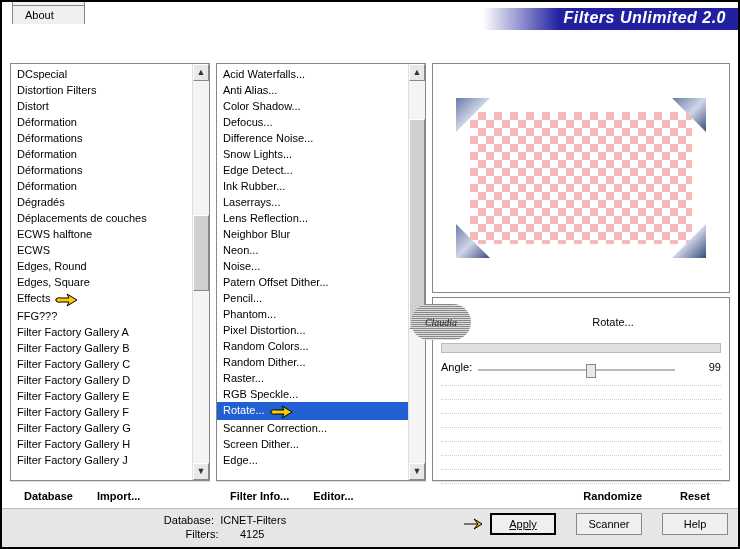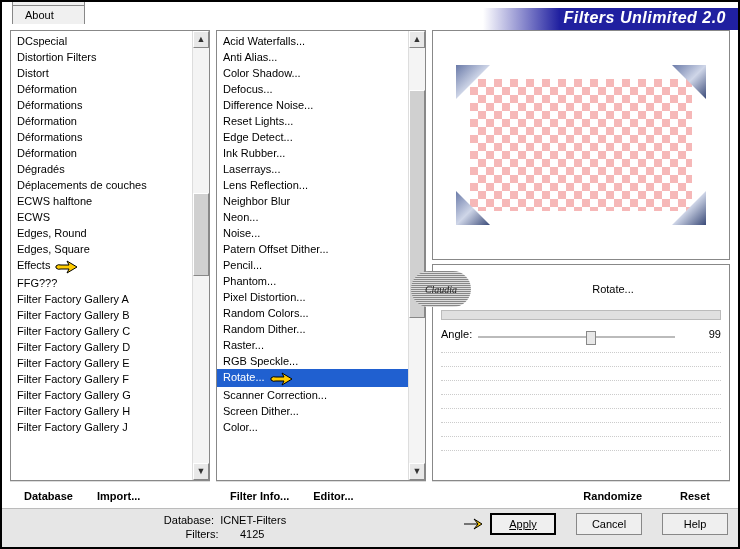--- a/index.html
+++ b/index.html
@@ -5,21 +5,21 @@
   * { box-sizing: border-box; margin: 0; padding: 0; font-family: "Tahoma", "Segoe UI", sans-serif; font-size: 11px; }
   body { background: #fff; width: 740px; height: 549px; overflow: hidden; border: 2px solid #000; }
   .window { display: flex; flex-direction: column; height: 100%; }
   .titlebar { height: 22px; background: #fff; display: flex; align-items: flex-end; position: relative; }
   .tabs { display: flex; margin-left: 10px; flex-direction: column; }
   .tab { padding: 3px 12px; border: 1px solid #888; border-bottom: none; background: #f0f0f0; margin-right: -1px; cursor: default; }
   .tab.active { background: #fff; position: relative; z-index: 2; }
   .title-banner { position: absolute; right: 0; top: 6px; height: 22px; background: linear-gradient(90deg, #fff 0%, #2020a0 30%, #2020a0 100%); color: #fff; font-weight: bold; font-style: italic; font-size: 16px; padding: 1px 12px 0 80px; letter-spacing: 0.5px; }
   .tabline { border-bottom: 1px solid #888; margin-top:-1px;}
   .main { flex: 1; display: flex; padding: 6px 8px 0 8px; gap: 6px; min-height:0;}
-  .col { display: flex; flex-direction: column; min-height:0;}
+  .col { display: flex; flex-direction: column; min-height:0;margin-top:33px;}
   .col1 { width: 200px; }
   .col2 { width: 210px; }
   .col3 { flex: 1; }
   .listbox-wrap { flex:1; border: 1px solid #888; background:#fff; display:flex; min-height:0;}
   .listbox { flex:1; overflow: hidden; padding: 2px 0; }
   .listbox .item { padding: 0px 6px; line-height:16px; white-space: nowrap; cursor: default; }
   .listbox .item.selected { background: #2060d0; color: #fff; }
   .scrollbar { width: 17px; background: #f0f0f0; border-left: 1px solid #ddd; display:flex; flex-direction:column;}
   .sb-btn { height: 17px; background: #e8e8e8; border:1px solid #fff; border-right-color:#888; border-bottom-color:#888; display:flex; align-items:center; justify-content:center;}
   .sb-track { flex:1; background:#f4f4f4; position:relative;}
@@ -134,21 +134,21 @@
     </div>
 
     <div class="col col2">
       <div class="listbox-wrap">
         <div class="listbox" id="filtlist">
             <div class="item">Acid Waterfalls...</div>
             <div class="item">Anti Alias...</div>
             <div class="item">Color Shadow...</div>
             <div class="item">Defocus...</div>
             <div class="item">Difference Noise...</div>
-            <div class="item">Reset Lights...</div>
+            <div class="item">Snow Lights...</div>
             <div class="item">Edge Detect...</div>
             <div class="item">Ink Rubber...</div>
             <div class="item">Laserrays...</div>
             <div class="item">Lens Reflection...</div>
             <div class="item">Neighbor Blur</div>
             <div class="item">Neon...</div>
             <div class="item">Noise...</div>
             <div class="item">Patern Offset Dither...</div>
             <div class="item">Pencil...</div>
             <div class="item">Phantom...</div>
@@ -157,21 +157,21 @@
             <div class="item">Random Dither...</div>
             <div class="item">Raster...</div>
             <div class="item">RGB Speckle...</div>
             <div class="item selected"><span>Rotate...</span><span class="pointer"><svg width="26" height="18">
                   <g transform="translate(1,1)">
                     <path d="M1 8 Q3 6 6 7 L14 7 L12 3 L22 9 L12 15 L14 11 L6 11 Q3 12 1 10 Z" fill="#ffcc00" stroke="#000" stroke-width="1"></path>
                   </g>
                 </svg></span></div>
             <div class="item">Scanner Correction...</div>
             <div class="item">Screen Dither...</div>
-            <div class="item">Color...</div>
+            <div class="item">Edge...</div>
           </div>
         <div class="scrollbar">
           <div class="sb-btn">
               <span class="arrow">▲</span>
             </div>
           <div class="sb-track">
               <div class="sb-thumb" style="top:10%; height:55%;"></div>
             </div>
           <div class="sb-btn">
               <span class="arrow">▼</span>
@@ -231,16 +231,16 @@
       <div><span>Filters:</span>&nbsp;&nbsp;&nbsp;&nbsp;&nbsp;&nbsp;&nbsp;<span>4125</span></div>
     </div>
     <span class="apply-ptr">
       <span class="pointer">
         <svg width="26" height="20">
             <path d="M2 10 L16 10 L12 5 L20 10 L12 15 L16 10" fill="#ffcc00" stroke="#000" stroke-width="1"></path>
           </svg>
       </span>
       <span class="win-btn primary">Apply</span>
     </span>
-    <span class="win-btn">Cancel</span>
+    <span class="win-btn">Scanner</span>
     <span class="win-btn">Help</span>
   </div>
 </div>
 
 </body></html>

